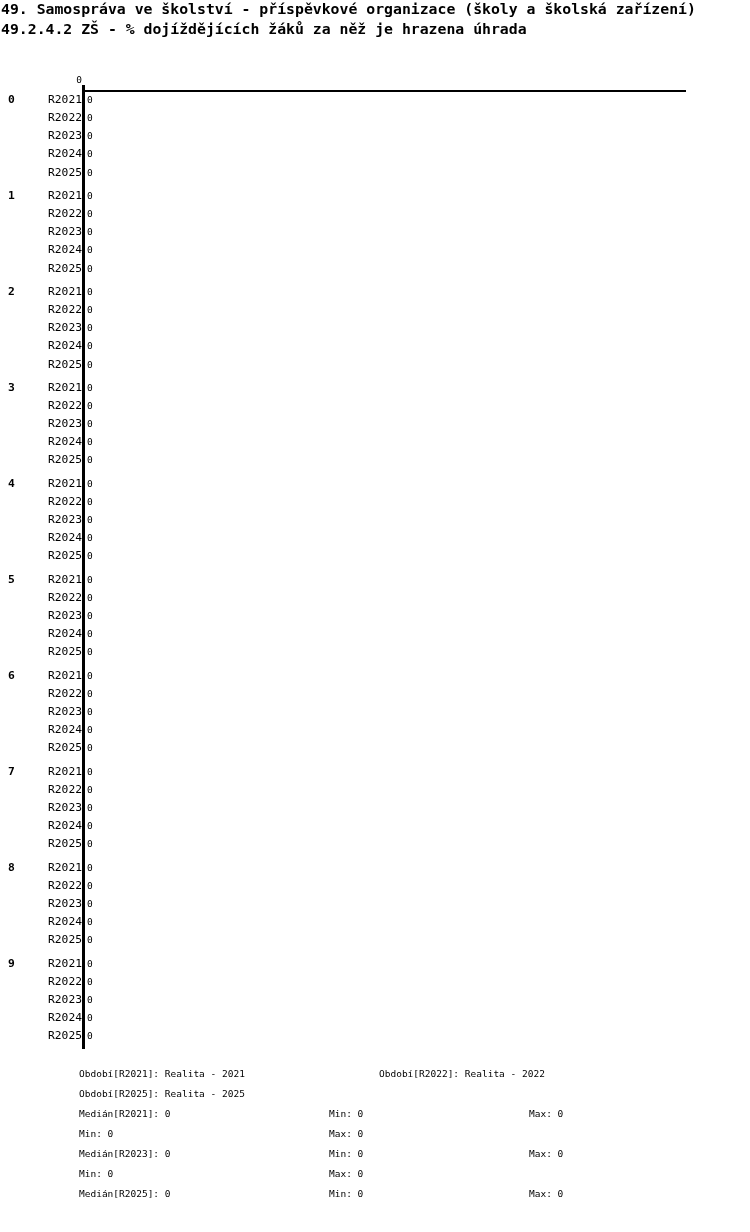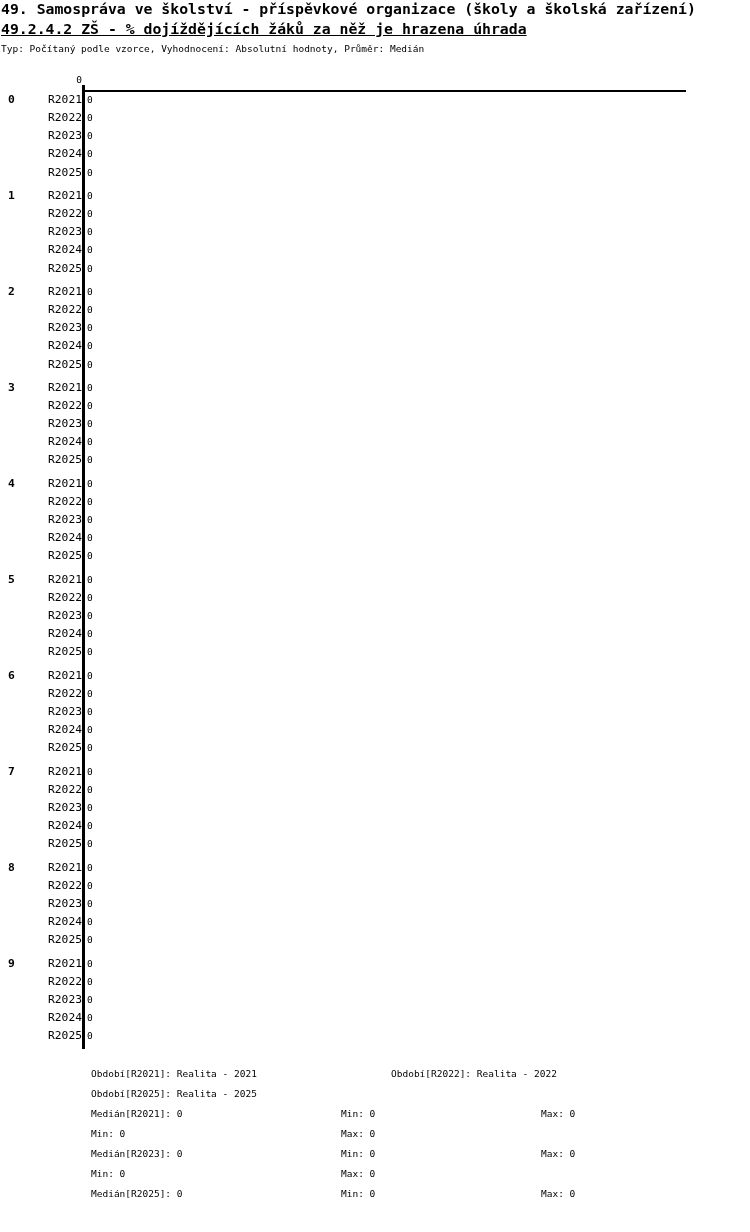--- a/index.html
+++ b/index.html
@@ -2,46 +2,45 @@
 <html><head>
 <meta charset="utf-8">
 <style>
   html,body{margin:0;padding:0;background:#fff;}
   .screen{
     position:relative;width:750px;height:1228px;background:#ffffff;color:#000000;
     font-family:"DejaVu Sans Mono", monospace;overflow:hidden;
   }
   .t1,.t2{position:absolute;left:1px;font-size:14.8px;font-weight:bold;line-height:1;white-space:pre;}
   .t1{top:2px;}
-  .t2{top:22px;text-decoration:underline;}
+  .t2{top:22px;}
   .meta{position:absolute;left:1px;top:43.5px;font-size:9.5px;line-height:1;white-space:pre;}
 
   .haxis{position:absolute;left:82px;top:90px;width:604px;height:2px;background:#000;}
   .vaxis{position:absolute;left:82px;top:85px;width:3px;height:964px;background:#000;}
   .tick{position:absolute;left:71px;top:75px;width:16px;text-align:center;font-size:9.5px;line-height:10px;}
 
   .rows{position:absolute;left:0;top:91.2px;width:750px;}
   .cgroup{margin-bottom:5.5px;}
   .crow{position:relative;height:18.1px;line-height:18.1px;}
   .gl{position:absolute;left:8px;font-size:11.3px;font-weight:bold;}
   .rl{position:absolute;left:4px;width:78px;text-align:right;font-size:11.3px;}
   .val{position:absolute;left:87px;font-size:9.5px;}
 
   .footer{position:absolute;left:79px;top:1064px;width:665px;font-size:9.5px;}
   .periods{display:grid;grid-template-columns:300px 1fr;}
-  .cell{line-height:20px;white-space:pre;margin-left:12px;}
+  .cell{line-height:20px;white-space:pre;}
   .srow{display:grid;grid-template-columns:250px 200px 1fr;}
 </style>
 </head>
 <body>
 
 <div class="screen">
   <div class="t1">49. Samospráva ve školství - příspěvkové organizace (školy a školská zařízení)</div>
   <div class="t2">49.2.4.2 ZŠ - % dojíždějících žáků za něž je hrazena úhrada</div>
-  <div class="meta">Typ: Počítaný podle vzorce, Vyhodnocení: Absolutní hodnoty, Průměr: Medián</div>
 
   <div class="tick">0</div>
   <div class="haxis"></div>
   <div class="vaxis"></div>
 
   <div class="rows">
       <div class="cgroup">
         <div class="crow">
           <span class="gl">0</span>
           <span class="rl">R2021</span>

